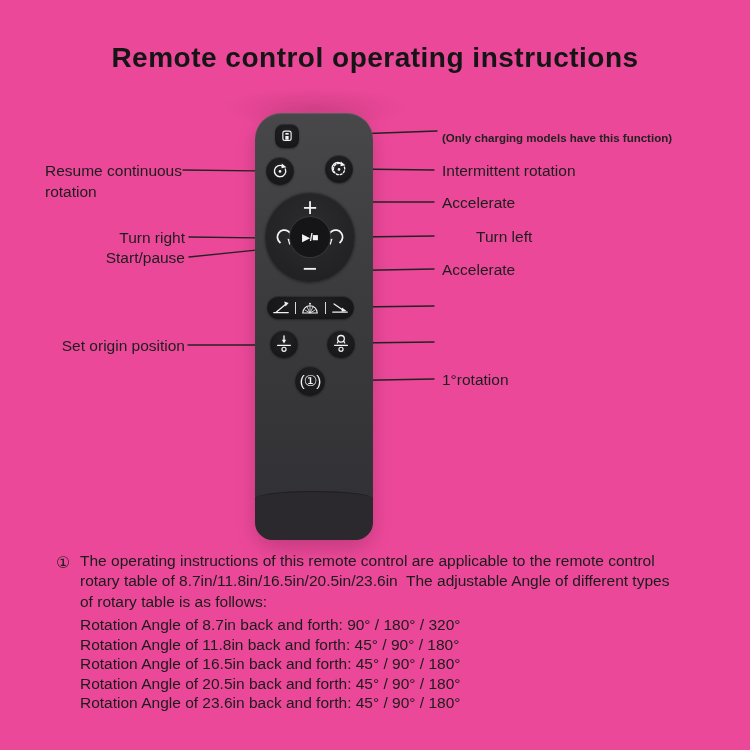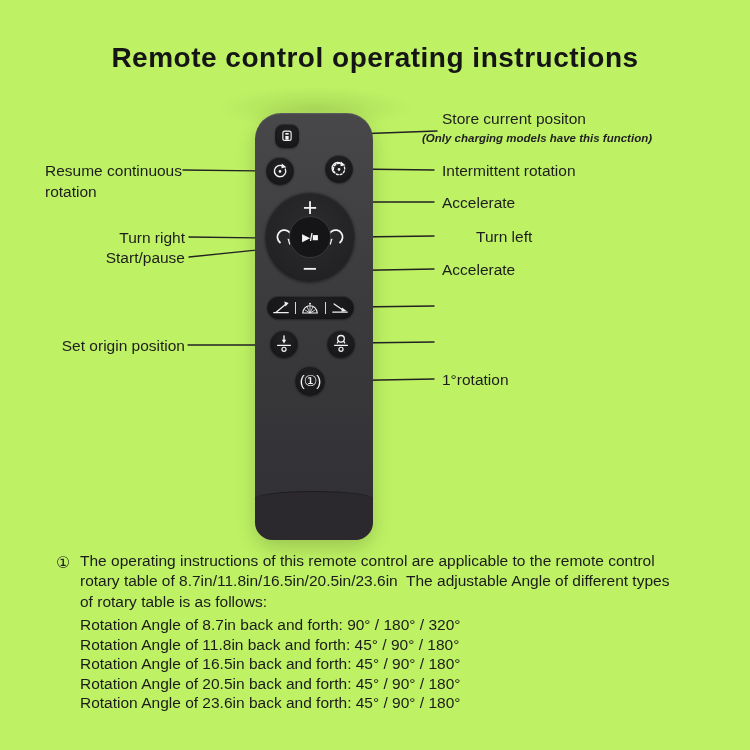--- a/index.html
+++ b/index.html
@@ -1,20 +1,20 @@
 <!DOCTYPE html>
 <html><head>
 <meta charset="utf-8">
 <style>
   * { margin: 0; padding: 0; box-sizing: border-box; }
   html, body { background: #fff; }
   .stage {
     position: relative;
     width: 750px; height: 750px;
-    background: #bef264;
+    background: #ec4899;
     font-family: "Liberation Sans", "DejaVu Sans", sans-serif;
     color: #1c1c1c;
     overflow: hidden;
     padding-left: 44px;
   }
   .title {
     position: absolute; left: 0; right: 0; top: 42px;
     text-align: center;
     font-size: 28px; font-weight: bold; letter-spacing: 0.5px;
     color: #151515;
@@ -123,22 +123,21 @@
     <line x1="357" y1="307" x2="434" y2="306"></line>
     <line x1="356" y1="343" x2="434" y2="342"></line>
     <line x1="327" y1="381" x2="434" y2="379"></line>
   </svg>
 
   <div class="lbl wrap" style="left:45px; top:160px; width:150px;">Resume continuous rotation</div>
   <div class="lbl right-align" style="right:565px; top:227px;">Turn right</div>
   <div class="lbl right-align" style="right:565px; top:247px;">Start/pause</div>
   <div class="lbl right-align" style="right:565px; top:335px;">Set origin position</div>
 
-  <div class="lbl" style="left:442px; top:108px;">Store current positon</div>
-  <div class="lbl small" style="left:422px; top:128px;font-style:italic;">(Only charging models have this function)</div>
+  <div class="lbl small" style="left:442px; top:128px;">(Only charging models have this function)</div>
   <div class="lbl" style="left:442px; top:160px;">Intermittent rotation</div>
   <div class="lbl" style="left:442px; top:192px;">Accelerate</div>
   <div class="lbl" style="left:442px; top:226px;margin-left:34px;">Turn left</div>
   <div class="lbl" style="left:442px; top:259px;">Accelerate</div>
   <div class="lbl" style="left:442px; top:369px;">1°rotation</div>
 
   <div class="remote">
 
     <div class="rbtn btn-store">
       <svg width="18" height="18" viewBox="0 0 24 24">

